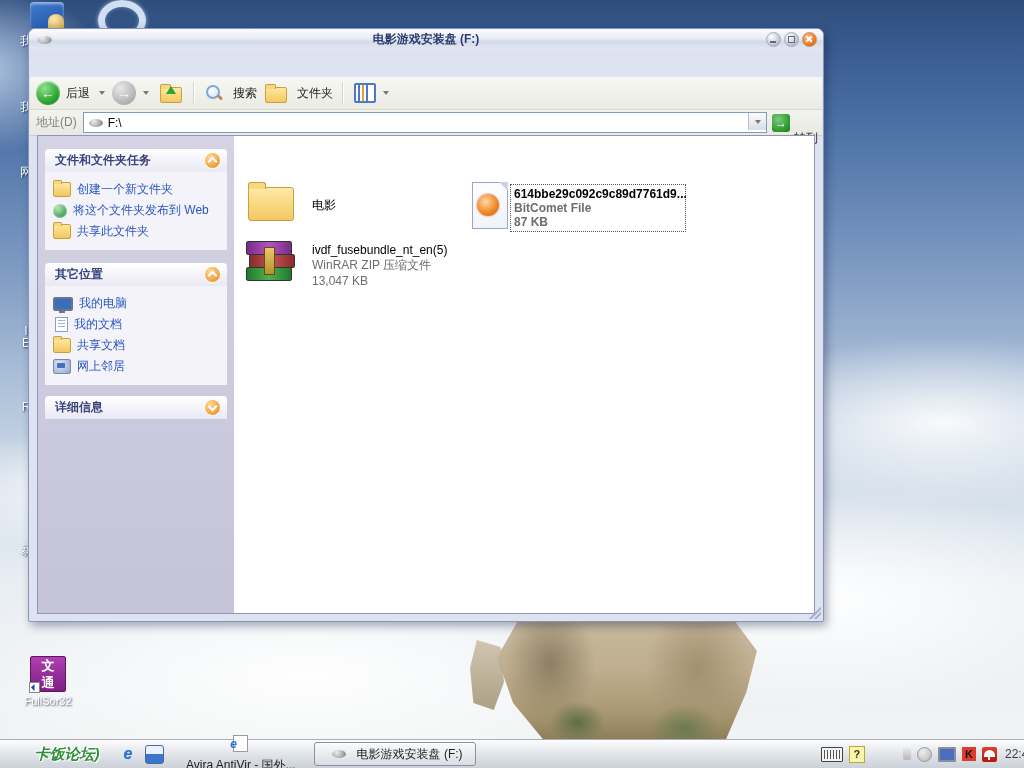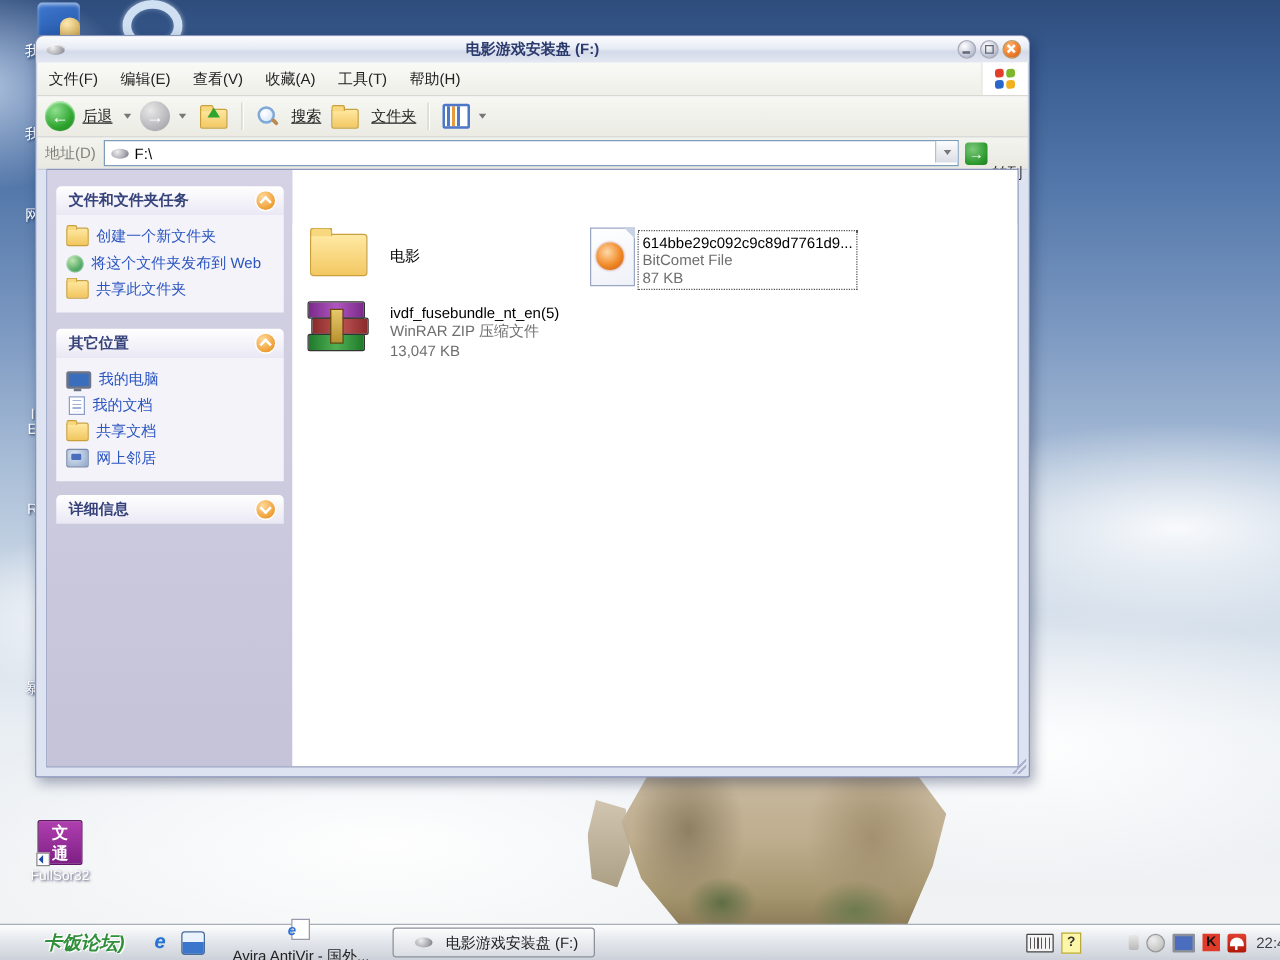--- a/index.html
+++ b/index.html
@@ -57,21 +57,21 @@
   .menu-item{padding:4px 9px;color:#222;}
   .menu-logo{margin-left:auto;width:36px;height:26px;background:#fff;display:flex;align-items:center;justify-content:center;border-left:1px solid #e2e2da;}
   .flag{position:relative;width:16px;height:16px;}
   .flag i{position:absolute;width:7px;height:7px;border-radius:2px 3px 2px 3px;transform:skewY(-6deg);}
   .flag .f1{left:0;top:0;background:#e33e2b}.flag .f2{right:0;top:0;background:#7db82a}
   .flag .f3{left:0;bottom:0;background:#2a66c8}.flag .f4{right:0;bottom:0;background:#f2b01e}
   .toolbar{position:absolute;left:1px;top:48px;right:1px;height:32px;background:linear-gradient(180deg,#f7f7f3,#ebebe4);border-bottom:1px solid #d8d8d0;display:flex;align-items:center;gap:2px;padding-left:6px;}
   .tb-circle{width:24px;height:24px;border-radius:50%;display:flex;align-items:center;justify-content:center;color:#fff;font-weight:bold;font-size:14px;}
   .tb-back{background:radial-gradient(circle at 35% 30%,#8fe08f,#2ea52e 60%,#1d7a1d);box-shadow:inset 0 1px 2px #d6ffd6;}
   .tb-fwd{background:radial-gradient(circle at 35% 30%,#e8e8e8,#b9b9bd 60%,#97979d);}
-  .tb-label{margin:0 2px 0 4px;color:#222;text-decoration:underline;}
+  .tb-label{margin:0 2px 0 4px;color:#222;}
   .drop{width:0;height:0;border-left:3px solid transparent;border-right:3px solid transparent;border-top:4px solid #777;margin:0 5px;}
   .sep{width:1px;height:22px;background:#d4d4cb;margin:0 5px;box-shadow:1px 0 0 #fff;}
   .folder-ico{position:relative;width:20px;height:14px;background:linear-gradient(180deg,#ffe8a0,#f3c862);border:1px solid #c9a13c;border-radius:2px;margin:3px 4px 0 4px;}
   .folder-ico:before{content:"";position:absolute;left:-1px;top:-4px;width:9px;height:4px;background:#f7d87e;border:1px solid #c9a13c;border-bottom:none;border-radius:2px 2px 0 0;}
   .up-arrow{position:absolute;left:5px;top:-2px;width:0;height:0;border-left:5px solid transparent;border-right:5px solid transparent;border-bottom:8px solid #2ea52e;}
   .search-ico{position:relative;width:18px;height:18px;margin:0 4px;}
   .search-ico:before{content:"";position:absolute;left:1px;top:1px;width:10px;height:10px;border:2px solid #7fa7d8;border-radius:50%;background:radial-gradient(circle at 35% 35%,#fff,#cfe2f7);}
   .search-ico:after{content:"";position:absolute;left:12px;top:12px;width:6px;height:3px;background:#b98a4e;transform:rotate(45deg);border-radius:2px;}
   .views-ico{width:18px;height:16px;border:2px solid #4d77c8;border-radius:2px;margin-left:4px;
     background:linear-gradient(90deg,#fff 0 2px,#4d77c8 2px 4px,#fff 4px 6px,#e89b3c 6px 8px,#fff 8px 10px,#4d77c8 10px 12px,#fff 12px 14px);}
@@ -106,21 +106,21 @@
   .mini.net{background:radial-gradient(circle at 35% 30%,#dfe8f5,#8fa6c8);border:1px solid #7a8aa8;border-radius:2px;}
   .mini.net:after{content:"";position:absolute;left:3px;top:3px;width:8px;height:5px;background:#4a6ebd;border-radius:1px;}
   .content{position:absolute;left:196px;right:0;top:0;bottom:0;background:#fff;margin-top:43px;}
   
   .tile-folder-big{position:absolute;left:14px;top:8px;width:44px;height:32px;background:linear-gradient(180deg,#ffe9a4,#f3c862);border:1px solid #c9a13c;border-radius:3px;}
   .tile-folder-big:before{content:"";position:absolute;left:-1px;top:-6px;width:16px;height:6px;background:#f7d87e;border:1px solid #c9a13c;border-bottom:none;border-radius:3px 3px 0 0;}
   .lbl-movie{position:absolute;left:78px;top:18px;color:#000;}
   .bc-icon{position:absolute;left:238px;top:3px;width:34px;height:45px;background:linear-gradient(160deg,#ffffff,#eef1f8);border:1px solid #9aa6c4;}
   .bc-icon:before{content:"";position:absolute;right:-1px;top:-1px;border-left:9px solid transparent;border-top:9px solid #c9d2e4;}
   .bc-icon:after{content:"";position:absolute;left:4px;top:11px;width:22px;height:22px;border-radius:50%;background:radial-gradient(circle at 40% 35%,#ffd9a8,#f08a28 55%,#c85a10);box-shadow:0 0 2px #b66;}
-  .bc-text{position:absolute;left:276px;top:5px;width:168px;border:1px dotted #555;padding:2px 3px;}
+  .bc-text{position:absolute;left:276px;top:5px;width:168px;border:1px dotted #555;padding:2px 3px;font-weight:bold;}
   .bc-name{color:#000;}
   .f-sub{color:#6e6e6e;}
   .rar-icon{position:absolute;left:12px;top:62px;width:46px;height:42px;}
   .rar-icon i{position:absolute;left:0;width:44px;height:12px;border-radius:2px;border:1px solid #333;}
   .rar-icon .b1{top:0;background:linear-gradient(90deg,#7a2a8a,#b055c0 50%,#7a2a8a);}
   .rar-icon .b2{top:13px;background:linear-gradient(90deg,#8a2a2a,#c05555 50%,#8a2a2a);transform:translateX(3px);}
   .rar-icon .b3{top:26px;background:linear-gradient(90deg,#1f7a2a,#4fb055 50%,#1f7a2a);}
   .rar-icon:after{content:"";position:absolute;left:18px;top:6px;width:9px;height:26px;background:linear-gradient(180deg,#e8c86a,#b89030);border:1px solid #6a4a10;}
   .rar-text{position:absolute;left:78px;top:64px;}
   
@@ -183,36 +183,20 @@
     <div class="titlebar">
       <div class="title-icon"></div>
       <div class="title-text">电影游戏安装盘 (F:)</div>
       <div class="winbtns">
         <div class="wbtn minb"></div>
         <div class="wbtn maxb"></div>
         <div class="wbtn clsb"></div>
       </div>
     </div>
 
-    <div class="menubar">
-      <span class="menu-item">文件(F)</span>
-      <span class="menu-item">编辑(E)</span>
-      <span class="menu-item">查看(V)</span>
-      <span class="menu-item">收藏(A)</span>
-      <span class="menu-item">工具(T)</span>
-      <span class="menu-item">帮助(H)</span>
-      <span class="menu-logo">
-        <span class="flag">
-            <i class="f1"></i>
-            <i class="f2"></i>
-            <i class="f3"></i>
-            <i class="f4"></i>
-          </span>
-      </span>
-    </div>
 
     <div class="toolbar">
       <div class="tb-circle tb-back">
           <span>←</span>
         </div>
       <span class="tb-label">后退</span>
       <i class="drop"></i>
       <div class="tb-circle tb-fwd">
           <span>→</span>
         </div>

